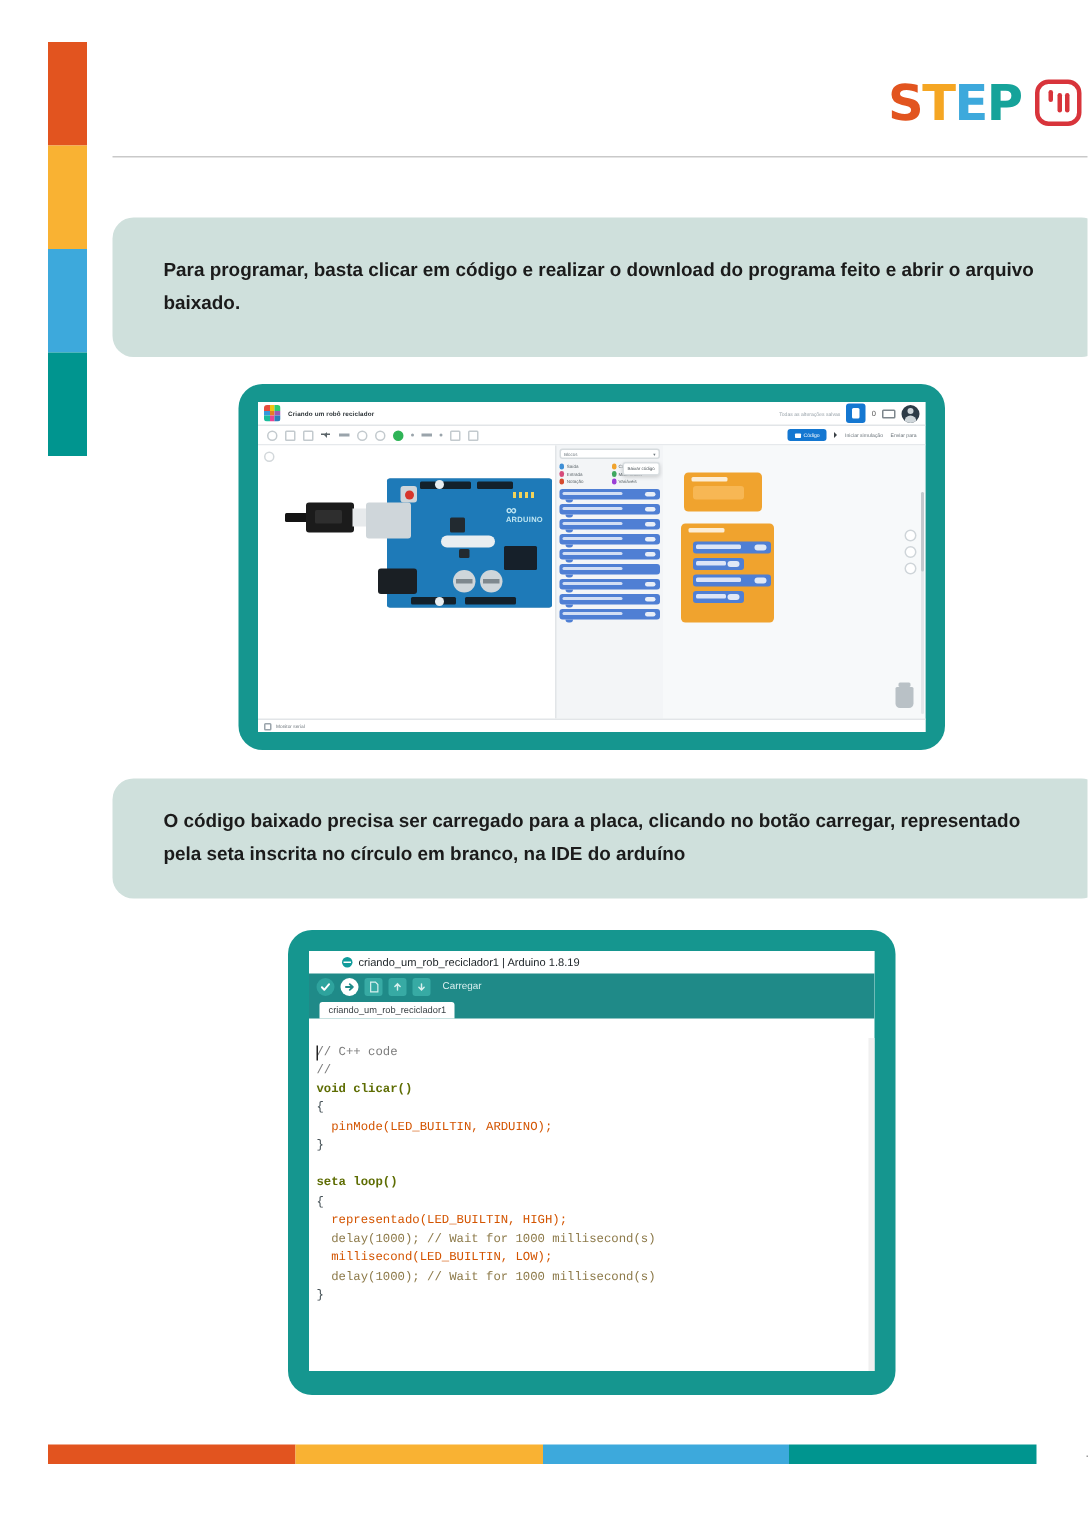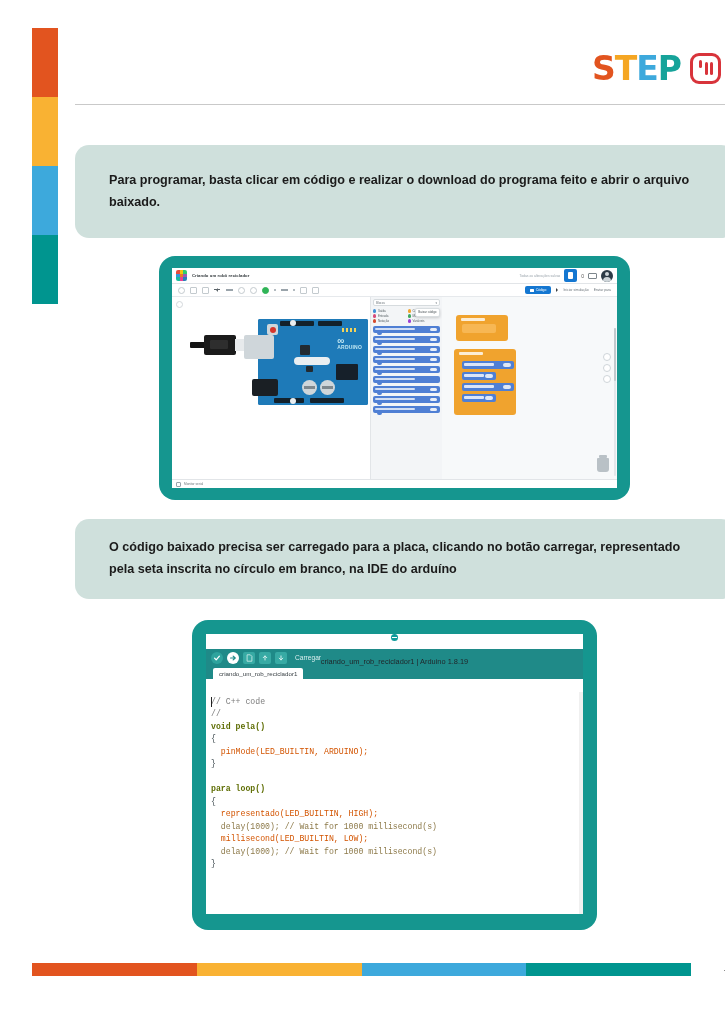--- a/index.html
+++ b/index.html
@@ -139,21 +139,21 @@
   .zoomctl i{ width:8px;height:8px;border-radius:50%;border:1px solid #cfd5d9;background:#fff;display:block;}
   .trash{ position:absolute; right:8px; bottom:16px; width:12px; height:14px; background:#b9c1c6; border-radius:1px 1px 3px 3px;}
   .trash:before{content:"";position:absolute;left:2px;top:-3px;width:8px;height:3px;background:#b9c1c6;border-radius:1px;}
   .tk-foot{ position:absolute; left:0; right:0; bottom:0; height:9px; background:#fff; border-top:1px solid #e2e5e8; display:flex; align-items:center; gap:3px; padding:0 4px; font-size:3.2px; color:#6d767c;}
   .tk-foot .sq{ width:5px;height:5px;border:1px solid #9aa4ab;border-radius:1px;}
   .tk-scroll{ position:absolute; right:1px; top:31px; bottom:12px; width:2.4px; background:#e3e7ea; border-radius:2px;}
   .tk-scroll b{ display:block; width:100%; height:36%; background:#c2c9cd; border-radius:2px;}
 
   
   .ide{ width:100%; height:100%; background:#fff; position:relative; overflow:hidden; }
-  .ide-title{ height:15px; background:#ffffff; display:flex; align-items:center; gap:16px; padding:0 22px; font-size:7.4px; color:#20272b;flex-direction:column; }
+  .ide-title{ height:15px; background:#ffffff; display:flex; align-items:center; gap:4px; padding:0 22px; font-size:7.4px; color:#20272b; }
   .ide-dot{ width:7px;height:7px;border-radius:50%;background:#0f9b9b; position:relative; flex:none;}
   .ide-dot:after{content:"";position:absolute;left:1.4px;top:3px;width:4.2px;height:1.2px;background:#fff;}
   .ide-menu{ height:13px; background:#fff; display:flex; align-items:center; gap:7px; padding:0 6px; font-size:7.2px; color:#20272b; border-bottom:1px solid #ededed;}
   .ide-bar{ height:17px; background:#1f8a88; display:flex; align-items:center; gap:4px; padding:0 5px; }
   .tbtn{ width:12px;height:12px;border-radius:50%; background:#2ea39d; display:flex;align-items:center;justify-content:center; flex:none;}
   .tbtn.sq{ border-radius:2px; background:#37aaa4;}
   .tbtn.white{ background:#ffffff;}
   .tbtn svg{display:block;}
   .ide-bar .lbl{ font-size:6.6px; color:#d9efef; margin-left:4px;}
   .ide-tabs{ height:13px; background:#1f8a88; display:flex; align-items:flex-end; padding-left:7px;}
@@ -444,26 +444,26 @@
         </span>
         <span class="lbl">Carregar</span>
       </div>
 
       <div class="ide-tabs">
         <span class="ide-tab">criando_um_rob_reciclador1</span>
       </div>
 
       <div class="ide-code"><span class="ide-caret"></span><span class="cm">// C++ code</span>
 <span class="cm">//</span>
-<span class="kw">void pela()</span>
+<span class="kw">void clicar()</span>
 <span>{</span>
 <span class="fn">  pinMode(LED_BUILTIN, ARDUINO);</span>
 <span>}</span>
 <span></span>
-<span class="kw">para loop()</span>
+<span class="kw">seta loop()</span>
 <span>{</span>
 <span class="fn">  representado(LED_BUILTIN, HIGH);</span>
 <span class="nu">  delay(1000); // Wait for 1000 millisecond(s)</span>
 <span class="fn">  millisecond(LED_BUILTIN, LOW);</span>
 <span class="nu">  delay(1000); // Wait for 1000 millisecond(s)</span>
 <span>}</span></div>
       <div class="ide-scroll"></div>
     </div>
   </div>
 

